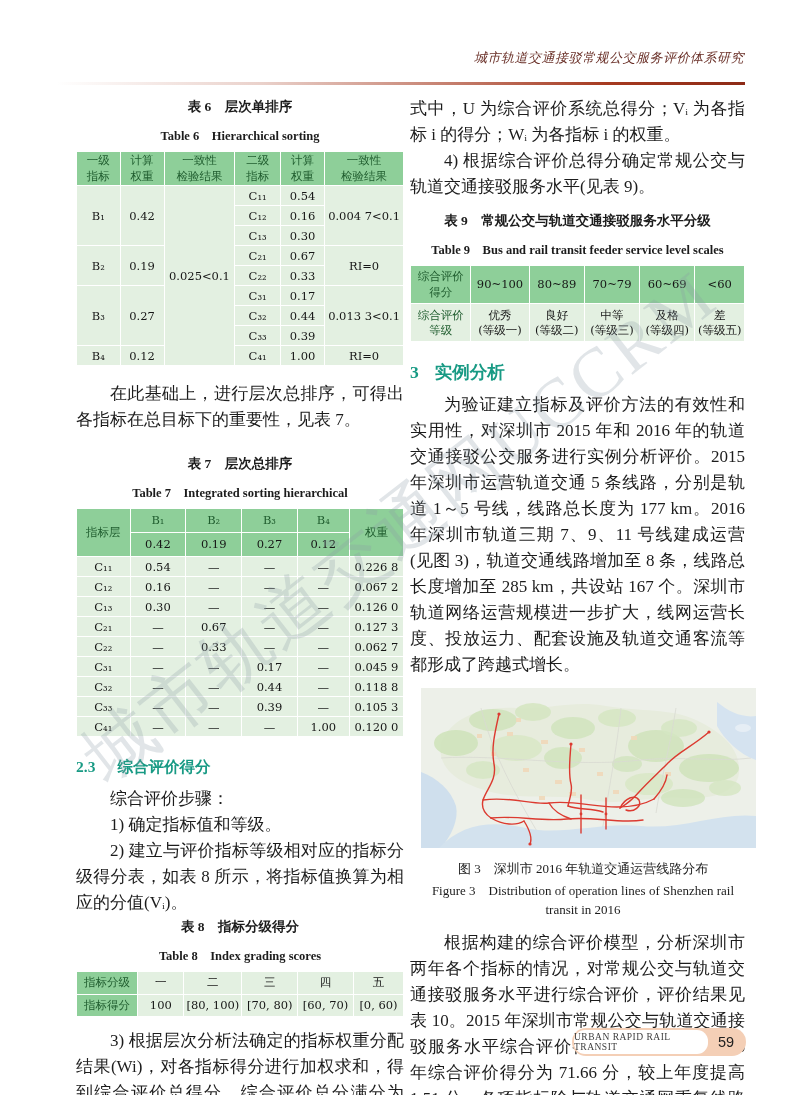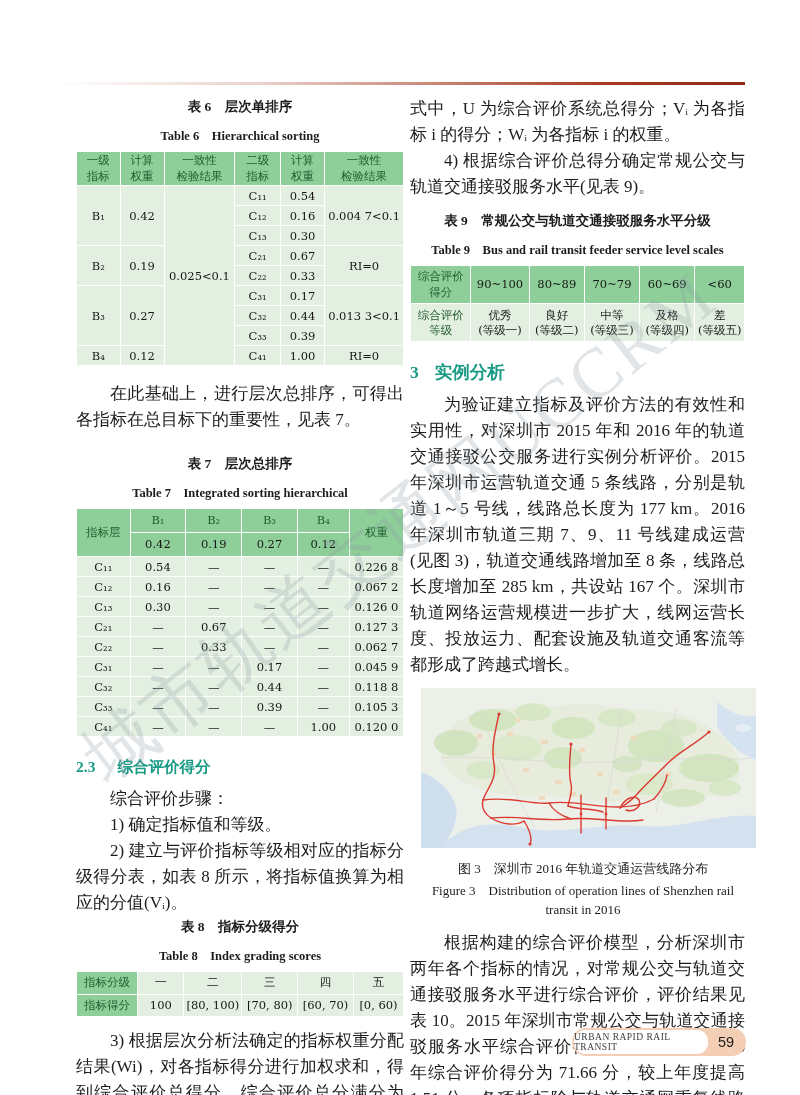--- a/index.html
+++ b/index.html
@@ -72,20 +72,21 @@
     position:absolute; left:-30px; top:480px; width:860px; text-align:center;
     transform:rotate(-38deg); font-size:70px; letter-spacing:3px; white-space:nowrap;
     color:rgba(138,156,165,.26); pointer-events:none; z-index:6; font-family:"Liberation Serif", serif;
   }
 </style>
 </head>
 <body>
 
 <div id="page">
 
+  <div class="running-title">城市轨道交通接驳常规公交服务评价体系研究</div>
   <div class="head-rule"></div>
 
   <div class="col col-left">
 
     <div class="tcap-zh">表 6　层次单排序</div>
     <div class="tcap-en">Table 6　Hierarchical sorting</div>
 
     <table id="table6">
       <colgroup>
           <col style="width:44px">

